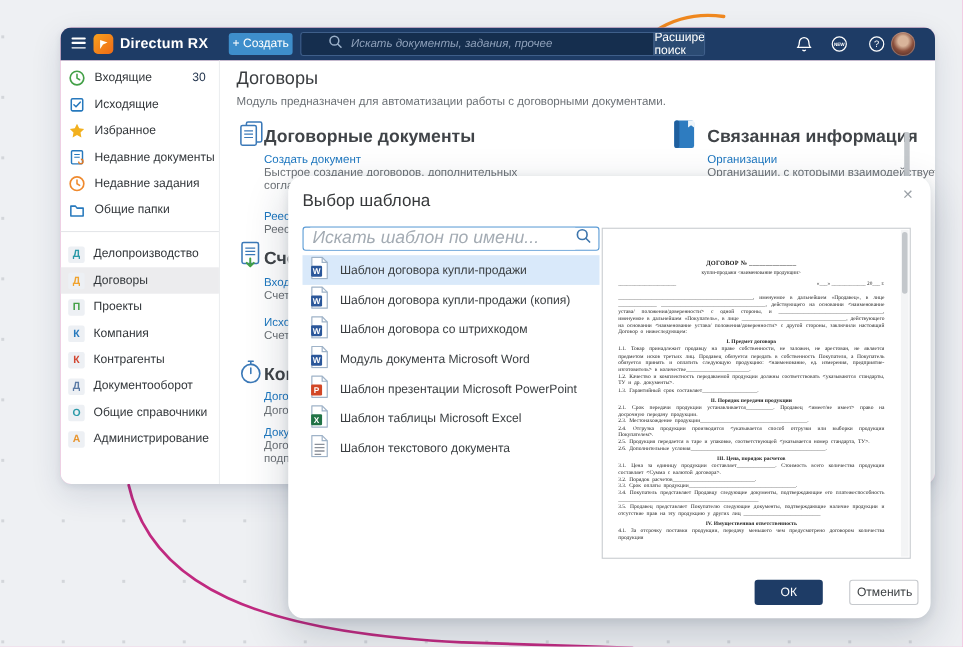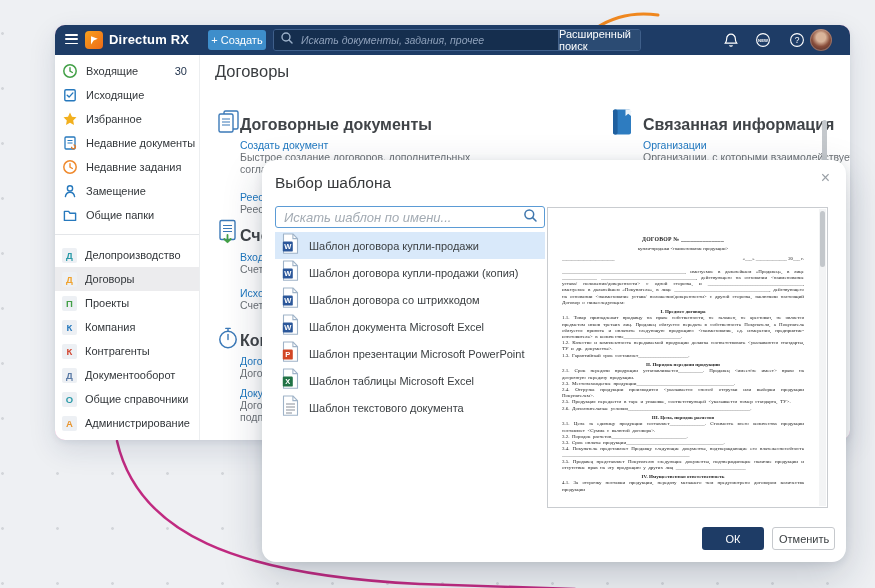--- a/index.html
+++ b/index.html
@@ -24,21 +24,21 @@
   .topbar{position:absolute;left:0;top:0;right:0;height:30px;background:#1e3c66;}
   .hamburger{position:absolute;left:10px;top:9px;width:13px;height:11px;cursor:pointer;}
   .hamburger span{display:block;height:1.7px;background:#fff;margin-bottom:2.6px;border-radius:1px;}
   .logo{position:absolute;left:30px;top:6px;width:18px;height:18px;border-radius:4px;
     background:linear-gradient(135deg,#f8a11d,#ee6a17);display:flex;align-items:center;justify-content:center;}
   .app-title{position:absolute;left:54px;top:0;line-height:30px;color:#fff;font-size:13px;font-weight:bold;letter-spacing:.2px;}
   .create-btn{position:absolute;left:153px;top:5px;width:58px;height:20px;border:none;border-radius:3px;
     background:#3e8ecb;color:#fff;font-size:11px;font-family:inherit;cursor:pointer;padding:0;}
   .searchbar{position:absolute;left:218px;top:4px;width:368px;height:22px;display:flex;
     border:1px solid #3f5f8a;border-radius:3px;overflow:hidden;box-sizing:border-box;}
-  .search-left{flex:0 0 272px;background:#152e4e;display:flex;align-items:center;padding:0 6px;}
+  .search-left{flex:0 0 272px;background:#152e4e;display:flex;align-items:center;padding:0 24px;}
   .search-left input{flex:1;background:transparent;border:none;outline:none;color:#cfd8e4;
     font-size:10.5px;font-style:italic;font-family:inherit;margin-left:5px;}
   .search-left input::placeholder{color:#8ea0ba;font-style:italic;}
   .search-adv{flex:1;background:#2b4b73;border-left:1px solid #46648c;color:#fff;font-size:11px;
     display:flex;align-items:center;justify-content:center;cursor:pointer;}
   .tb-ic{position:absolute;top:7px;width:16px;height:16px;cursor:pointer;}
   .avatar{position:absolute;left:755px;top:4px;width:22px;height:22px;border-radius:50%;cursor:pointer;
     background:radial-gradient(circle at 50% 38%,#d9b49a 0 26%,#8a4f3c 52%,#5d332b 78%,#42251f);
     box-shadow:inset 0 0 0 1px rgba(255,255,255,.25);}
 
@@ -65,39 +65,39 @@
   
   .win-scroll{position:absolute;left:822px;top:120px;width:5px;height:42px;border-radius:3px;background:#c4c8cc;z-index:2;}
 
   
   .modal{position:absolute;left:262px;top:160px;width:584px;height:402px;background:#fff;border-radius:14px;z-index:3;
     box-shadow:0 14px 40px rgba(20,35,60,.20),0 2px 10px rgba(20,35,60,.10);}
   .m-close{position:absolute;right:16px;top:10px;font-size:16px;color:#9aa0a6;cursor:pointer;line-height:16px;}
   .m-title{position:absolute;left:13px;top:14px;font-size:15.5px;color:#37393b;font-weight:normal;margin:0;}
   .m-search{position:absolute;left:13px;top:46px;width:270px;height:22px;border:1px solid #5b9bd5;border-radius:3px;
     box-sizing:border-box;display:flex;align-items:center;padding:0 6px;}
-  .m-search input{flex:1;border:none;outline:none;font-size:13px;font-family:inherit;color:#555;}
+  .m-search input{flex:1;border:none;outline:none;font-size:16px;font-family:inherit;color:#555;}
   .m-search input::placeholder{color:#a3abb3;font-style:italic;}
   .tpl-list{position:absolute;left:13px;top:72px;width:270px;margin:0;padding:0;list-style:none;}
   .tpl-row{height:27px;display:flex;align-items:center;padding-left:7px;cursor:pointer;}
   .tpl-row.sel{background:#d9e9fa;}
   .tpl-label{margin-left:10px;font-size:11px;color:#3c4043;white-space:nowrap;}
   .preview{position:absolute;left:285px;top:47px;width:281px;height:301px;background:#fff;border:1px solid #c9ccd0;box-sizing:border-box;overflow:hidden;}
   .doc-outer{position:absolute;left:0;top:0;right:8px;bottom:0;overflow:hidden;}
   .doc{width:540px;transform:scale(0.5);transform-origin:0 0;
     font-family:"Liberation Serif","DejaVu Serif",serif;color:#1c1c1c;
     padding:56px 28px 0 28px;box-sizing:border-box;}
   .doc .t{text-align:center;font-weight:bold;font-size:11.5px;letter-spacing:.4px;margin-bottom:6px;}
   .doc .s{text-align:center;font-size:9.6px;margin-bottom:10px;}
   .doc .d{display:flex;justify-content:space-between;font-size:9.6px;margin-bottom:14px;}
   .doc .p{font-size:10px;line-height:12.4px;text-align:justify;word-spacing:2.5px;}
   .doc .h{font-size:10px;font-weight:bold;text-align:center;margin:6px 0 2px 0;}
   .pv-scroll{position:absolute;right:1px;top:1px;bottom:1px;width:7px;background:#f3f4f5;}
   .pv-thumb{position:absolute;left:1px;top:2px;width:5px;height:56px;border-radius:3px;background:#c3c7cb;cursor:pointer;}
-  .btn-ok{position:absolute;left:440px;top:367px;width:62px;height:23px;background:#1e3c66;color:#fff;border:none;border-radius:3px;font-size:11px;font-family:inherit;cursor:pointer;}
+  .btn-ok{position:absolute;left:424px;top:367px;width:62px;height:23px;background:#1e3c66;color:#fff;border:none;border-radius:3px;font-size:11px;font-family:inherit;cursor:pointer;}
   .btn-cancel{position:absolute;left:510px;top:367px;width:63px;height:23px;background:#fff;color:#3c4043;border:1px solid #c6c9cd;border-radius:3px;font-size:11px;font-family:inherit;cursor:pointer;}
 </style>
 </head>
 <body>
 
 <div class="dots"></div>
 
 <svg class="deco" width="875" height="588" viewBox="0 0 875 588">
   <path d="M596,28 C616,15 637,12 658,15" fill="none" stroke="#f1891f" stroke-width="3" stroke-linecap="round"></path>
   <path d="M117,441 C138,533 235,575 420,584 C470,586 520,587 575,589" fill="none" stroke="#c02a80" stroke-width="2.5" stroke-linecap="round"></path>
@@ -187,29 +187,20 @@
             <svg width="16" height="16" viewBox="0 0 16 16">
               <circle cx="8" cy="8" r="6.2" fill="none" stroke="#ef8a2e" stroke-width="1.5"></circle>
               <path d="M8 4.6V8l2.4 1.5" fill="none" stroke="#ef8a2e" stroke-width="1.4" stroke-linecap="round"></path>
             </svg>
           </span>
           <span class="sb-label">Недавние задания</span>
         </div>
         <div class="sb-item">
           <span class="sb-ic">
             <svg width="16" height="16" viewBox="0 0 16 16">
-              <circle cx="8" cy="5.4" r="2.6" fill="none" stroke="#2779bd" stroke-width="1.4"></circle>
-              <path d="M3.4 13.6c.5-3 2.3-4.4 4.6-4.4s4.1 1.4 4.6 4.4" fill="none" stroke="#2779bd" stroke-width="1.4" stroke-linecap="round"></path>
-            </svg>
-          </span>
-          <span class="sb-label">Замещение</span>
-        </div>
-        <div class="sb-item">
-          <span class="sb-ic">
-            <svg width="16" height="16" viewBox="0 0 16 16">
               <path d="M2.4 4.4h4.2l1.4 1.8h5.6v7.2H2.4z" fill="none" stroke="#2779bd" stroke-width="1.4" stroke-linejoin="round"></path>
             </svg>
           </span>
           <span class="sb-label">Общие папки</span>
         </div>
       </div>
     <div class="sb-divider"></div>
     <div id="sb1">
         <div class="sb-item">
           <span class="sb-ic letter" style="color: rgb(43, 154, 168);">Д</span>
@@ -241,20 +232,21 @@
         </div>
         <div class="sb-item">
           <span class="sb-ic letter" style="color: rgb(232, 149, 47);">А</span>
           <span class="sb-label">Администрирование</span>
         </div>
       </div>
   </nav>
 
   <main class="content">
     <h1 class="c-title">Договоры</h1>
+    <div class="c-sub">Модуль предназначен для автоматизации работы с договорными документами.</div>
 
     <span class="sec-ic" style="left:15px;top:53px"><svg width="28" height="28" viewBox="0 0 28 28">
           <rect x="9" y="3" width="14" height="18" rx="1.5" fill="#fff" stroke="#3b79b8" stroke-width="1.4"></rect>
           <rect x="4" y="6" width="14" height="18" rx="1.5" fill="#fff" stroke="#3b79b8" stroke-width="1.4"></rect>
           <path d="M7 11h8M7 14h8M7 17h8" stroke="#3b79b8" stroke-width="1.1"></path>
         </svg></span>
     <div class="sec-h" style="left:40px;top:61px">Договорные документы</div>
     <a class="lnk" style="left:40px;top:84px">Создать документ</a>
     <div class="desc" style="left:40px;top:97px;width:292px">Быстрое создание договоров, дополнительных соглашений, приложений.</div>
 
@@ -339,21 +331,21 @@
           </svg></span>
         <span class="tpl-label">Шаблон договора со штрихкодом</span>
       </li>
       <li class="tpl-row">
         <span><svg width="17" height="21" viewBox="0 0 17 21">
             <path d="M1.5 1h9.4l4.6 4.6v14.6H1.5z" fill="#fff" stroke="#9fb3c8" stroke-width="1.1" stroke-linejoin="round"></path>
             <path d="M10.9 1v4.6h4.6" fill="none" stroke="#9fb3c8" stroke-width="1.1"></path>
             <rect x="0.8" y="8.6" width="10" height="10" rx="1.2" fill="#2b579a"></rect>
             <text x="5.8" y="16.4" font-size="7.5" font-weight="bold" fill="#fff" text-anchor="middle" font-family="Liberation Sans,sans-serif">W</text>
           </svg></span>
-        <span class="tpl-label">Шаблон документа Microsoft Excel</span>
+        <span class="tpl-label">Модуль документа Microsoft Word</span>
       </li>
       <li class="tpl-row">
         <span><svg width="17" height="21" viewBox="0 0 17 21">
             <path d="M1.5 1h9.4l4.6 4.6v14.6H1.5z" fill="#fff" stroke="#9fb3c8" stroke-width="1.1" stroke-linejoin="round"></path>
             <path d="M10.9 1v4.6h4.6" fill="none" stroke="#9fb3c8" stroke-width="1.1"></path>
             <rect x="0.8" y="8.6" width="10" height="10" rx="1.2" fill="#d24726"></rect>
             <text x="5.8" y="16.4" font-size="7.5" font-weight="bold" fill="#fff" text-anchor="middle" font-family="Liberation Sans,sans-serif">P</text>
           </svg></span>
         <span class="tpl-label">Шаблон презентации Microsoft PowerPoint</span>
       </li>

